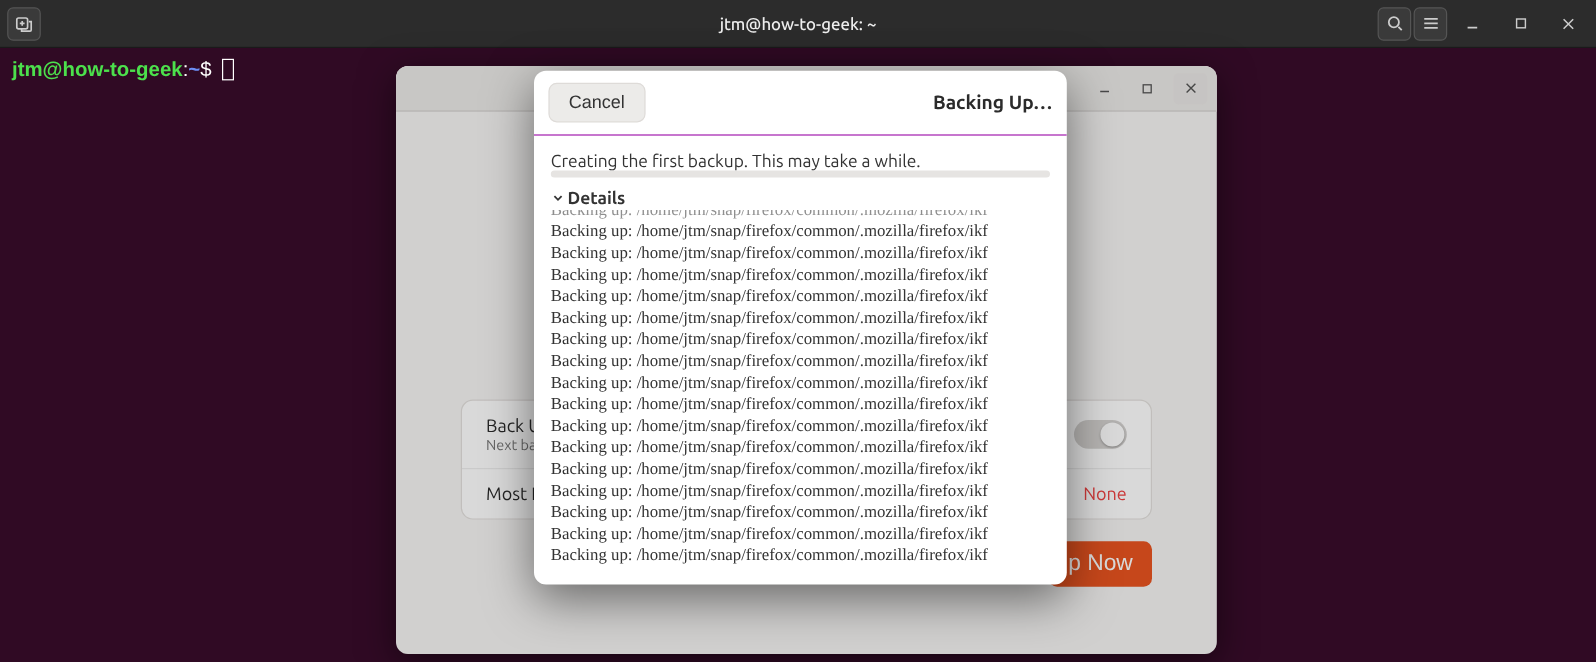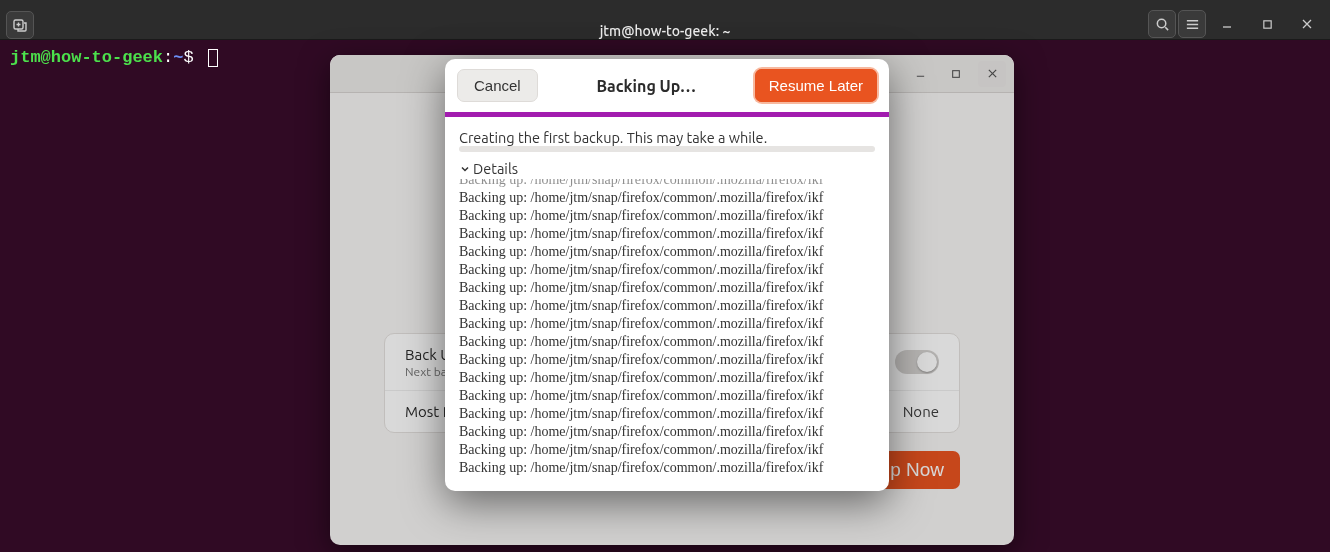--- a/index.html
+++ b/index.html
@@ -11,21 +11,21 @@
   overflow: hidden;
   position: relative;
 }
 
 
 .titlebar {
   width: 100%;
   height: 40px;
   background: #2c2c2c;
   display: flex;
-  align-items: flex-end;
+  align-items: center;
   color: #ddd;
   position: relative;
   border-bottom: 1px solid #1a1a1a;
 }
 .titlebar-left {
   display: flex;
   align-items: center;
   padding-left: 6px;
   gap: 4px;
 }
@@ -62,21 +62,21 @@
   display: flex;
   align-items: center;
   justify-content: center;
   color: #ccc;
   font-size: 13px;
 }
 
 
 .terminal {
   padding: 8px 10px;
-  font-family: Liberation Mono, monospace;
+  font-family: Liberation Sans, sans-serif;
   font-size: 17px;
   white-space: pre;
 }
 .t-user { color: #4ce04c; font-weight: bold; }
 .t-colon { color: #fff; }
 .t-path { color: #6c8ef5; font-weight: bold; }
 .t-dollar { color: #fff; }
 .t-cursor {
   display:inline-block;
   width:10px;
@@ -173,21 +173,21 @@
   background:#ffffff;
   border-radius:10px;
   box-shadow:0 12px 40px rgba(0,0,0,0.5);
   overflow:hidden;
 }
 .dialog-header {
   display:flex;
   align-items:center;
   justify-content:space-between;
   padding:10px 12px;
-  border-bottom:5px solid #a21caf;
+  border-bottom:1px solid #a21caf;
 }
 .dialog-cancel {
   background:#ecebe9;
   border:1px solid #dedbd8;
   color:#333;
   border-radius:7px;
   padding:7px 16px;
   font-size:15px;
 }
 .dialog-title {
@@ -226,20 +226,21 @@
   border-radius:3px;
   margin-bottom:8px;
 }
 .details-toggle {
   font-size:14.5px;
   color:#333;
   display:flex;
   align-items:center;
   gap:2px;
   margin-bottom:2px;
+  font-weight:bold;
 }
 .details-toggle svg { width:12px;height:12px; }
 .details-list {
   font-size:14px;
   color:#333;
   line-height:18px;
   overflow:hidden;
   padding-bottom:6px;
 }
 .details-list .first-cut {
@@ -317,33 +318,32 @@
     <div class="settings-card">
       <div class="settings-row">
         <div>
           <div>Back Up</div>
           <div class="settings-row-sub">Next bac</div>
         </div>
         <div class="toggle"></div>
       </div>
       <div class="settings-row" style="border-bottom:none">
         <div>Most R</div>
-        <div style="color:#404040">None</div>
+        <div style="color:#ef4444">None</div>
       </div>
     </div>
     <button class="settings-primary-btn">p Now</button>
   </div>
 </div>
 <div class="dim"></div>
 
 <div class="dialog">
   <div class="dialog-header">
     <button class="dialog-cancel">Cancel</button>
     <div class="dialog-title">Backing Up…</div>
-    <button class="dialog-resume">Resume Later</button>
   </div>
   <div class="dialog-body">
     <div class="dialog-note">Creating the first backup.  This may take a while.</div>
     <div class="progress"></div>
     <div class="details-toggle">
       <svg viewBox="0 0 12 12" fill="none" stroke="#333" stroke-width="1.5">
           <path d="M3 4.5 L6 7.5 L9 4.5"></path>
         </svg>
       <span>Details</span>
     </div>

